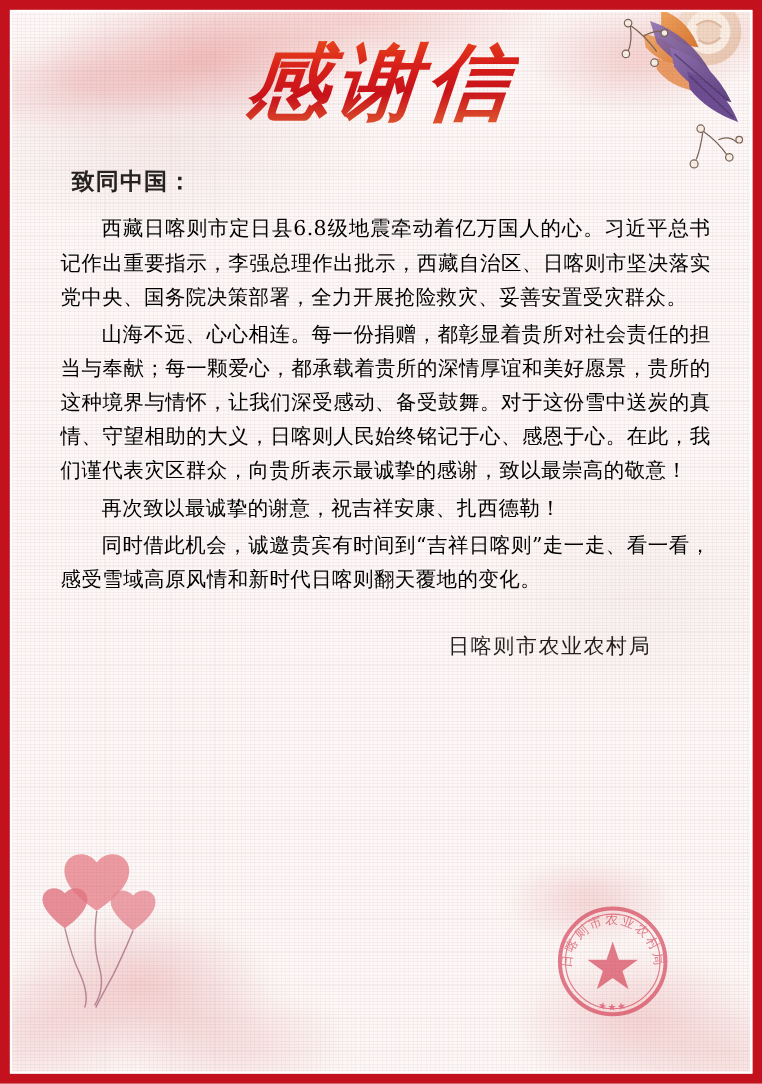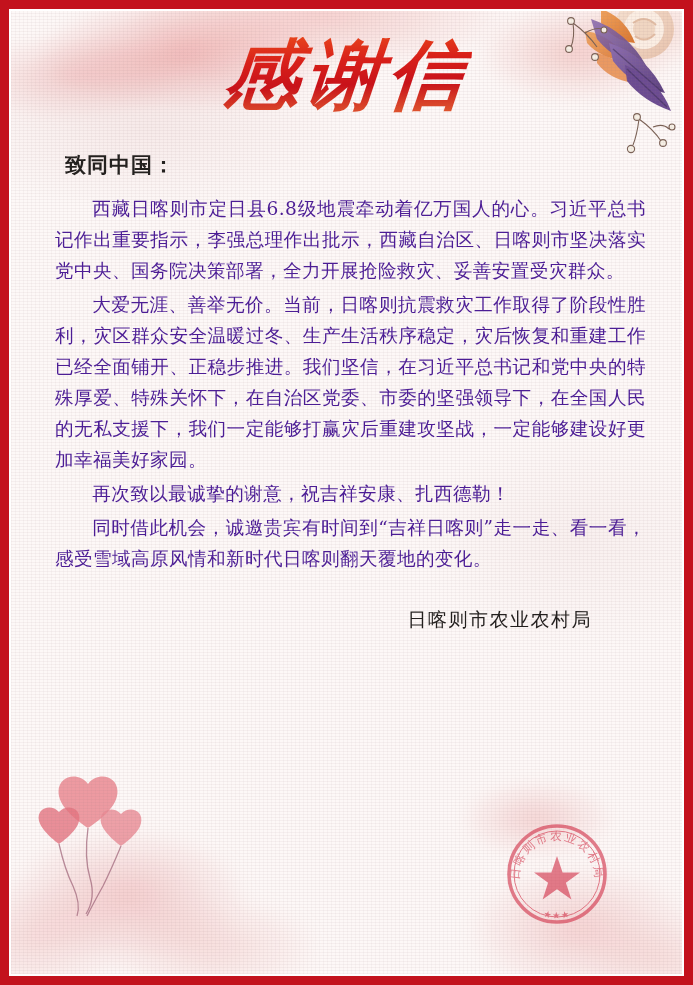--- a/index.html
+++ b/index.html
@@ -118,21 +118,21 @@
     font-weight:700;
     font-size:21px;
     color:#24211f;
     letter-spacing:1px;
     margin:22px 0 14px 10px;
   }
   p.para{
     margin:0 0 3px 0;
     font-size:18.6px;
     line-height:31px;
-    color:#4c1d95;
+    color:#000000;
     text-align:justify;
     text-justify:inter-character;
     text-indent:2em;
     letter-spacing:.4px;
     font-family:"DejaVu Serif","Liberation Serif",serif;
   }
 
   
   .sign{
     position:relative;z-index:8;
@@ -237,21 +237,21 @@
       </g>
     </svg>
 
     <div class="title-wrap">
       <span class="title">感谢信</span>
     </div>
 
     <div class="body">
       <div class="salutation">致同中国：</div>
       <p class="para">西藏日喀则市定日县6.8级地震牵动着亿万国人的心。习近平总书记作出重要指示，李强总理作出批示，西藏自治区、日喀则市坚决落实党中央、国务院决策部署，全力开展抢险救灾、妥善安置受灾群众。</p>
-      <p class="para">大爱无涯、善举无价。当前，日喀则抗震救灾工作取得了阶段性胜利，灾区群众安全温暖过冬、生产生活秩序稳定，灾后恢复和重建工作已经全面铺开、正稳步推进。我们坚信，在习近平总书记和党中央的特殊厚爱、特殊关怀下，在自治区党委、市委的坚强领导下，在全国人民的无私支援下，我们一定能够打赢灾后重建攻坚战，一定能够建设好更加幸福美好家园。</p>
+      <p class="para">山海不远、心心相连。每一份捐赠，都彰显着贵所对社会责任的担当与奉献；每一颗爱心，都承载着贵所的深情厚谊和美好愿景，贵所的这种境界与情怀，让我们深受感动、备受鼓舞。对于这份雪中送炭的真情、守望相助的大义，日喀则人民始终铭记于心、感恩于心。在此，我们谨代表灾区群众，向贵所表示最诚挚的感谢，致以最崇高的敬意！</p>
       <p class="para">再次致以最诚挚的谢意，祝吉祥安康、扎西德勒！</p>
       <p class="para">同时借此机会，诚邀贵宾有时间到“吉祥日喀则”走一走、看一看，感受雪域高原风情和新时代日喀则翻天覆地的变化。</p>
 
       <div class="sign">
         <div class="sign-org">日喀则市农业农村局</div>
 
       </div>
     </div>
 
     <svg class="seal" viewBox="0 0 104 104">

